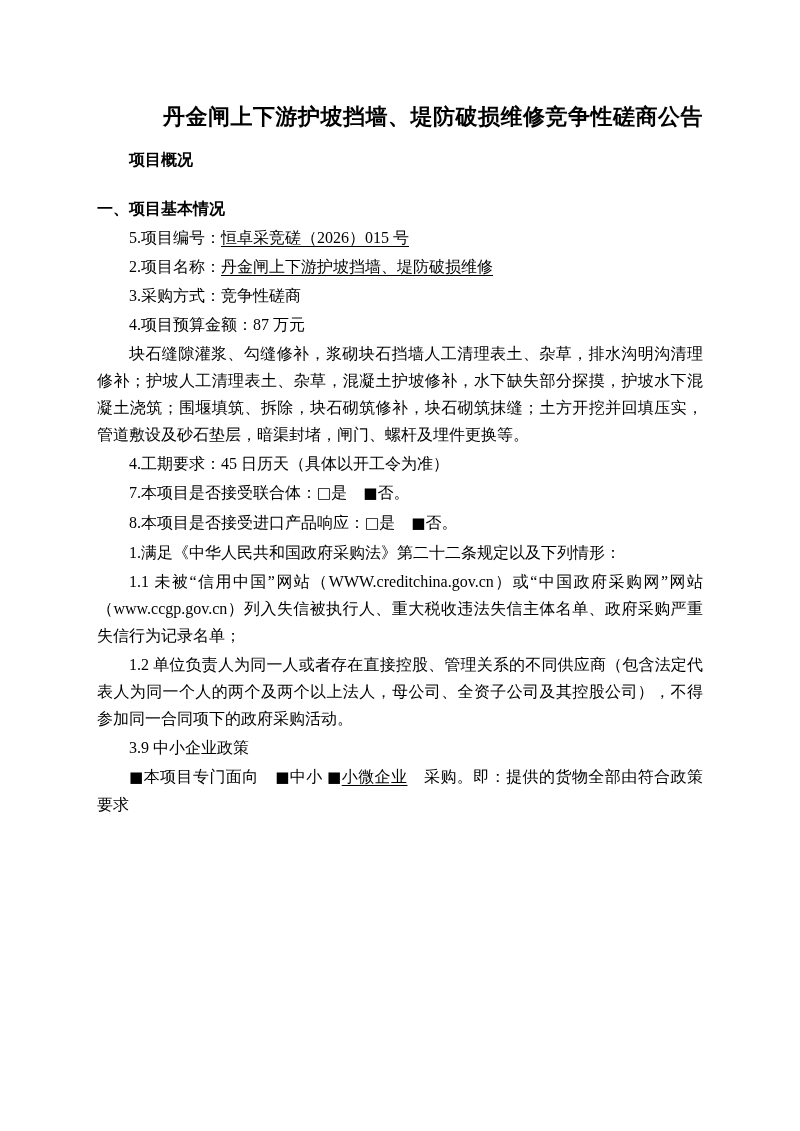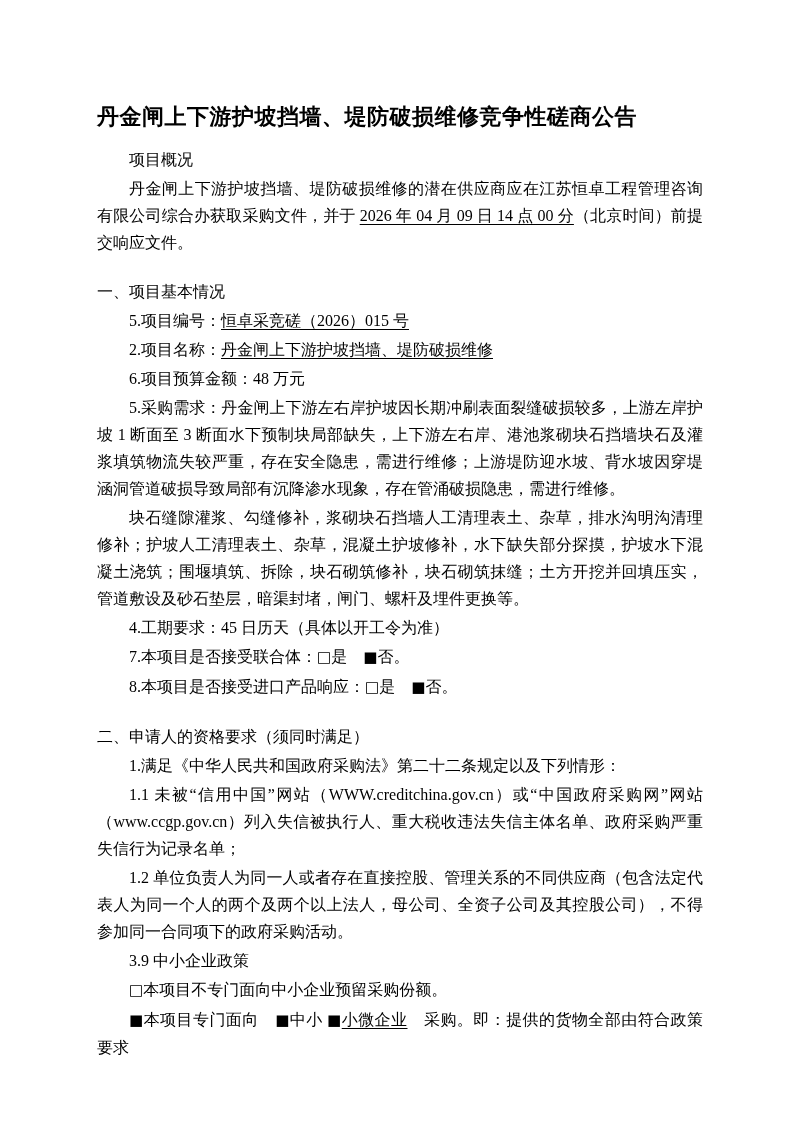--- a/index.html
+++ b/index.html
@@ -1,63 +1,60 @@
 <!DOCTYPE html>
 <html><head>
 <meta charset="utf-8">
 <style>
   html,body{margin:0;padding:0;background:#ffffff;}
   body{width:800px;height:1131px;overflow:hidden;
        font-family:"Liberation Serif","DejaVu Serif",serif;color:#000;}
   .page{box-sizing:border-box;width:800px;height:1131px;padding:100px 97px 0 97px;background:#fff;}
-  .title{font-size:22px;font-weight:700;text-align:left;line-height:34px;margin:0 0 12px 0;letter-spacing:0.5px;}
+  .title{font-size:22px;font-weight:700;text-align:right;line-height:34px;margin:0 0 12px 0;letter-spacing:0.5px;}
   .para{font-size:16px;line-height:27px;margin:0 0 2px 0;text-indent:2em;text-align:justify;}
   .noindent{text-indent:0;margin-top:22px;}
-  .b{font-weight:400;}
+  .b{font-weight:700;}
   .u{text-decoration:underline;text-underline-offset:3px;}
   .box{font-family:"DejaVu Sans",sans-serif;font-size:15px;}
 </style>
 </head>
 <body>
 
 <div class="page">
 
   <div class="title">丹金闸上下游护坡挡墙、堤防破损维修竞争性磋商公告</div>
 
   <p class="para b">项目概况</p>
 
-  <p class="para"><span>丹金闸上下游护坡挡墙、堤防破损维修的潜在供应商应在江苏恒卓工程管理咨询有限公司综合办获取采购文件，并于 </span><span class="b u">2026 年 04 月 09 日 14 点 00 分</span><span class="b">（北京时间）前</span><span>提交响应文件。</span></p>
 
   <p class="para b noindent">一、项目基本情况</p>
 
   <p class="para"><span>5.项目编号：</span><span class="u">恒卓采竞磋（2026）015 号</span></p>
 
   <p class="para"><span>2.项目名称：</span><span class="u">丹金闸上下游护坡挡墙、堤防破损维修</span></p>
 
+  <p class="para">3.采购方式：竞争性磋商</p>
 
-  <p class="para">6.项目预算金额：48 万元</p>
+  <p class="para">4.项目预算金额：87 万元</p>
 
-  <p class="para">5.采购需求：丹金闸上下游左右岸护坡因长期冲刷表面裂缝破损较多，上游左岸护坡 1 断面至 3 断面水下预制块局部缺失，上下游左右岸、港池浆砌块石挡墙块石及灌浆填筑物流失较严重，存在安全隐患，需进行维修；上游堤防迎水坡、背水坡因穿堤涵洞管道破损导致局部有沉降渗水现象，存在管涌破损隐患，需进行维修。</p>
 
   <p class="para">块石缝隙灌浆、勾缝修补，浆砌块石挡墙人工清理表土、杂草，排水沟明沟清理修补；护坡人工清理表土、杂草，混凝土护坡修补，水下缺失部分探摸，护坡水下混凝土浇筑；围堰填筑、拆除，块石砌筑修补，块石砌筑抹缝；土方开挖并回填压实，管道敷设及砂石垫层，暗渠封堵，闸门、螺杆及埋件更换等。</p>
 
   <p class="para">4.工期要求：45 日历天（具体以开工令为准）</p>
 
   <p class="para"><span>7.本项目是否接受联合体：</span><span class="box">□</span><span>是　</span><span class="box">■</span><span>否。</span></p>
 
   <p class="para"><span>8.本项目是否接受进口产品响应：</span><span class="box">□</span><span>是　</span><span class="box">■</span><span>否。</span></p>
 
-  <p class="para b noindent">二、申请人的资格要求（须同时满足）</p>
 
   <p class="para">1.满足《中华人民共和国政府采购法》第二十二条规定以及下列情形：</p>
 
   <p class="para">1.1 未被“信用中国”网站（WWW.creditchina.gov.cn）或“中国政府采购网”网站（www.ccgp.gov.cn）列入失信被执行人、重大税收违法失信主体名单、政府采购严重失信行为记录名单；</p>
 
   <p class="para">1.2 单位负责人为同一人或者存在直接控股、管理关系的不同供应商（包含法定代表人为同一个人的两个及两个以上法人，母公司、全资子公司及其控股公司），不得参加同一合同项下的政府采购活动。</p>
 
 
   <p class="para">3.9 中小企业政策</p>
 
-  <p class="para"><span class="box">□</span><span>本项目不专门面向中小企业预留采购份额。</span></p>
 
   <p class="para"><span class="box">■</span><span>本项目专门面向　</span><span class="box">■</span><span>中小 </span><span class="box">■</span><span class="u">小微企业</span><span>　采购。即：提供的货物全部由符合政策要求</span></p>
 
 </div>
 
 </body></html>

